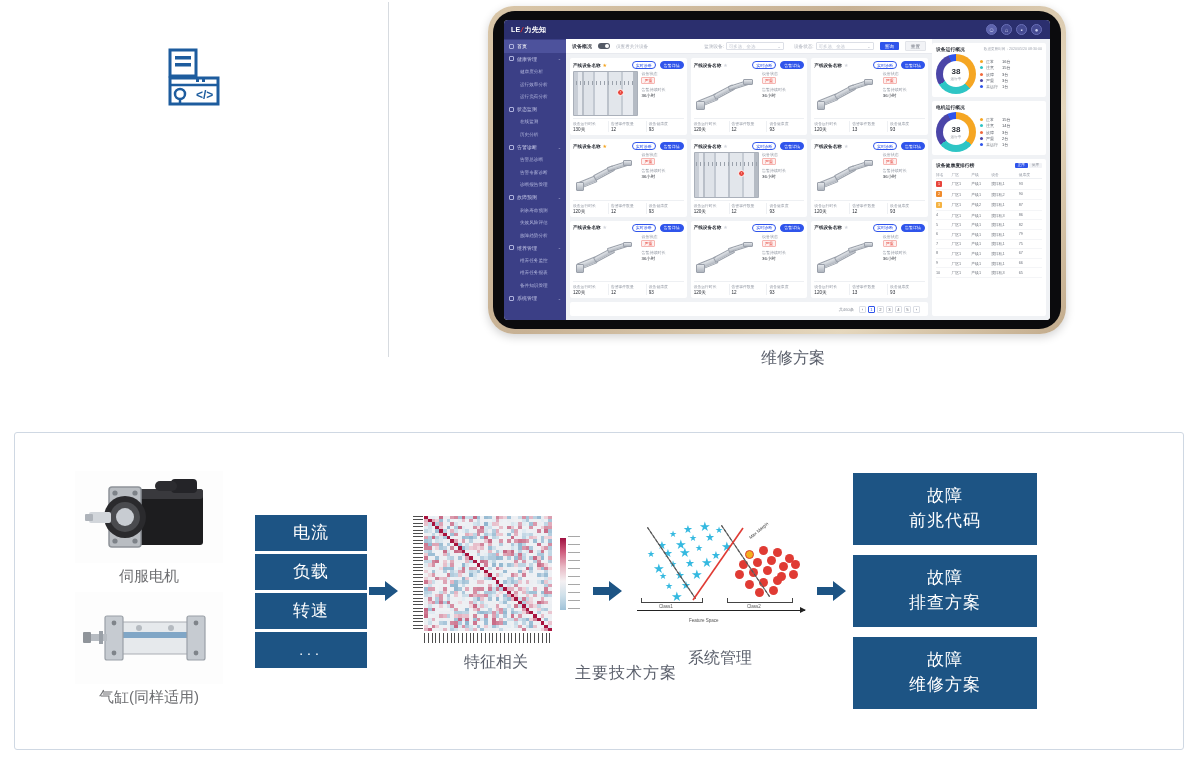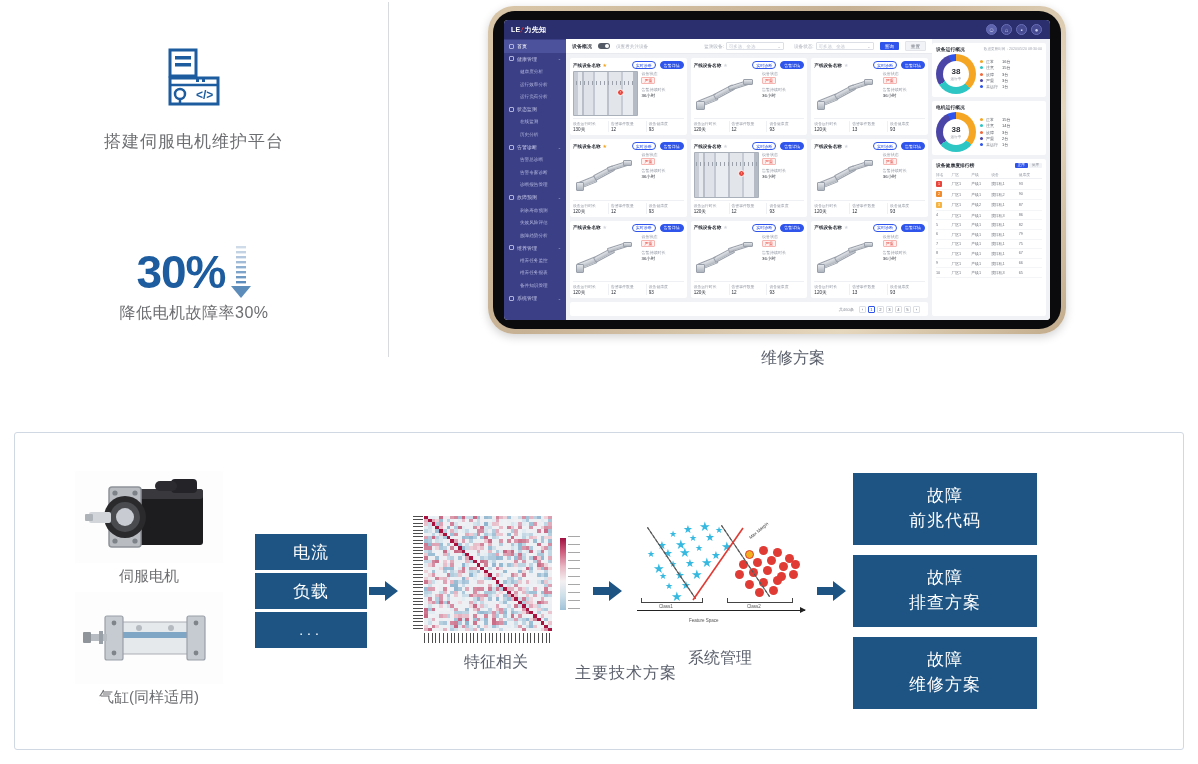--- a/index.html
+++ b/index.html
@@ -374,39 +374,21 @@
       <rect x="17" y="8" width="16" height="3.5" fill="#1d5c9e"></rect>
       <rect x="17" y="15" width="16" height="3.5" fill="#1d5c9e"></rect>
       <rect x="12" y="30" width="48" height="26" fill="none" stroke="#1d5c9e" stroke-width="3"></rect>
       <line x1="12" y1="37" x2="60" y2="37" stroke="#1d5c9e" stroke-width="2.5"></line>
       <circle cx="22" cy="46" r="5" fill="none" stroke="#1d5c9e" stroke-width="2.5"></circle>
       <line x1="22" y1="51" x2="22" y2="56" stroke="#1d5c9e" stroke-width="2.5"></line>
       <text x="38" y="51" font-size="12" fill="#1d5c9e" font-family="Liberation Sans, sans-serif" font-weight="bold">&lt;/&gt;</text>
       <rect x="38" y="31" width="3" height="3" fill="#1d5c9e"></rect>
       <rect x="44" y="31" width="3" height="3" fill="#1d5c9e"></rect>
     </svg>
-    <div class="top-left-caption">搭建伺服电机维护平台</div>
-
-    <div class="stat-block">
-      <div class="stat-row">
-        <div class="stat-number">30%</div>
-        <svg class="stat-arrow" viewBox="0 0 22 54">
-          <rect x="6" y="1" width="10" height="2.4" fill="#cfdbe8"></rect>
-          <rect x="6" y="6" width="10" height="2.4" fill="#c3d3e4"></rect>
-          <rect x="6" y="11" width="10" height="2.4" fill="#b3c8de"></rect>
-          <rect x="6" y="16" width="10" height="2.4" fill="#a2bcd7"></rect>
-          <rect x="6" y="21" width="10" height="2.4" fill="#90b0d1"></rect>
-          <rect x="6" y="26" width="10" height="2.4" fill="#7fa4ca"></rect>
-          <rect x="6" y="31" width="10" height="2.4" fill="#6e99c3"></rect>
-          <rect x="6" y="36" width="10" height="2.4" fill="#5d8dbd"></rect>
-          <polygon points="1,41 21,41 11,53" fill="#5b8cba"></polygon>
-        </svg>
-      </div>
-      <div class="stat-caption">降低电机故障率30%</div>
-    </div>
+
   </div>
   <div class="vdivider"></div>
 
   <div class="top-right">
     <div class="tablet">
       <div class="tablet-inner">
         <div class="screen">
 
           <div class="app-header">
             <div class="app-logo">
@@ -1115,20 +1097,21 @@
           <circle cx="64" cy="36" r="3" fill="#b5bac0"></circle>
           <circle cx="96" cy="36" r="3" fill="#b5bac0"></circle>
         </svg>
       </div>
       <div class="dev-cap">气缸(同样适用)</div>
     </div>
 
     <div class="col-params" id="params">
         <div class="param-box">电流</div>
         <div class="param-box">负载</div>
+        <div class="param-box">转速</div>
         <div class="param-box dots">...</div>
       </div>
 
     <div class="arrow">
       <svg width="30" height="24" viewBox="0 0 30 24">
           <polygon points="0,8 16,8 16,2 29,12 16,22 16,16 0,16" fill="#1d5484"></polygon>
         </svg>
     </div>
 
     <div class="col-chart">

